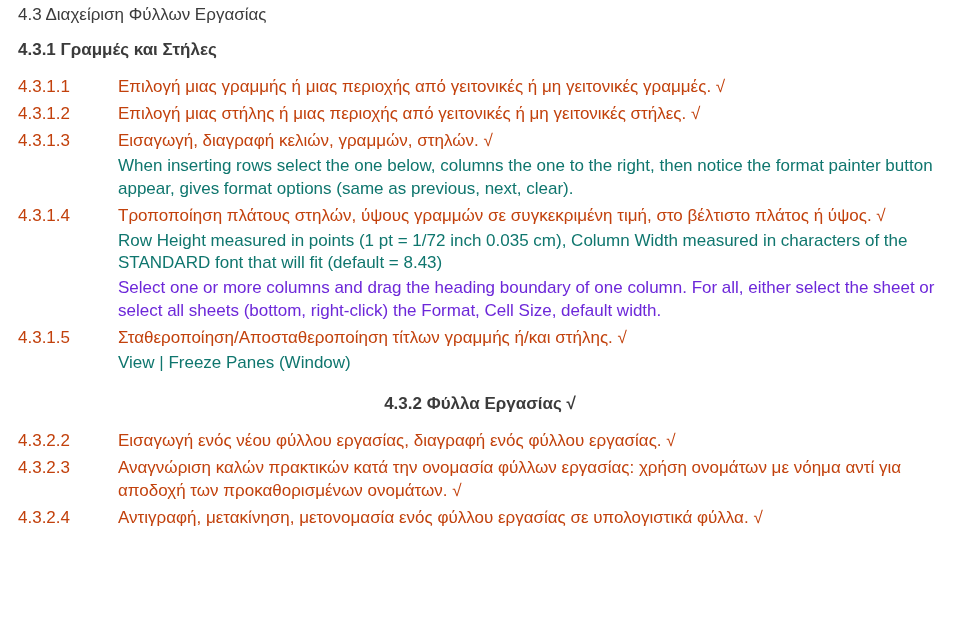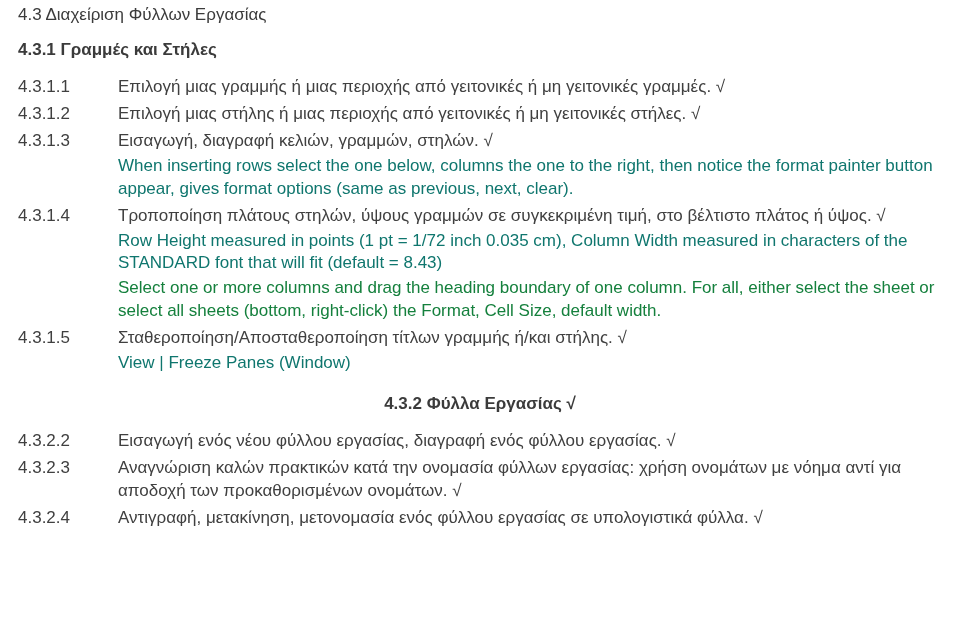--- a/index.html
+++ b/index.html
@@ -33,23 +33,23 @@
     margin-bottom: 2px;
   }
   .num-col {
     width: 100px;
     flex: 0 0 100px;
     padding-top: 0;
   }
   .body-col {
     flex: 1 1 auto;
   }
-  .black-text { color: #404040; }
+  .black-text { color: #c2410c; }
   .blue-text  { color: #0f766e; }
-  .red-text   { color: #15803d; }
+  .red-text   { color: #6d28d9; }
   .para {
     margin-bottom: 2px;
   }
 </style>
 </head>
 <body>
 <div class="page">
 
 <div class="sec-heading">4.3 Διαχείριση Φύλλων Εργασίας</div>
 <div class="sub-heading">4.3.1 Γραμμές και Στήλες</div>

